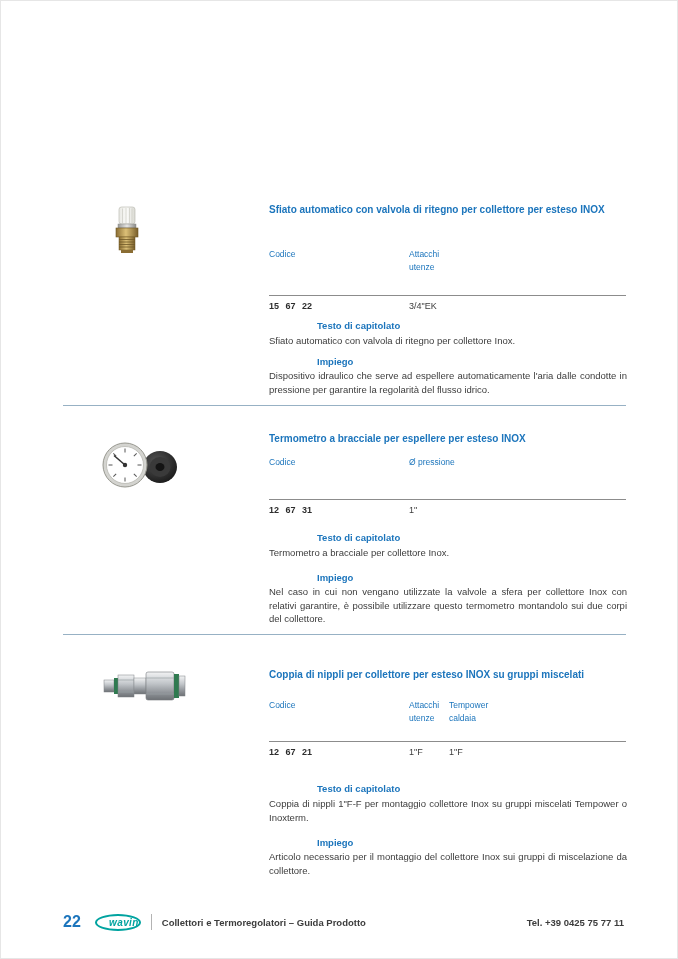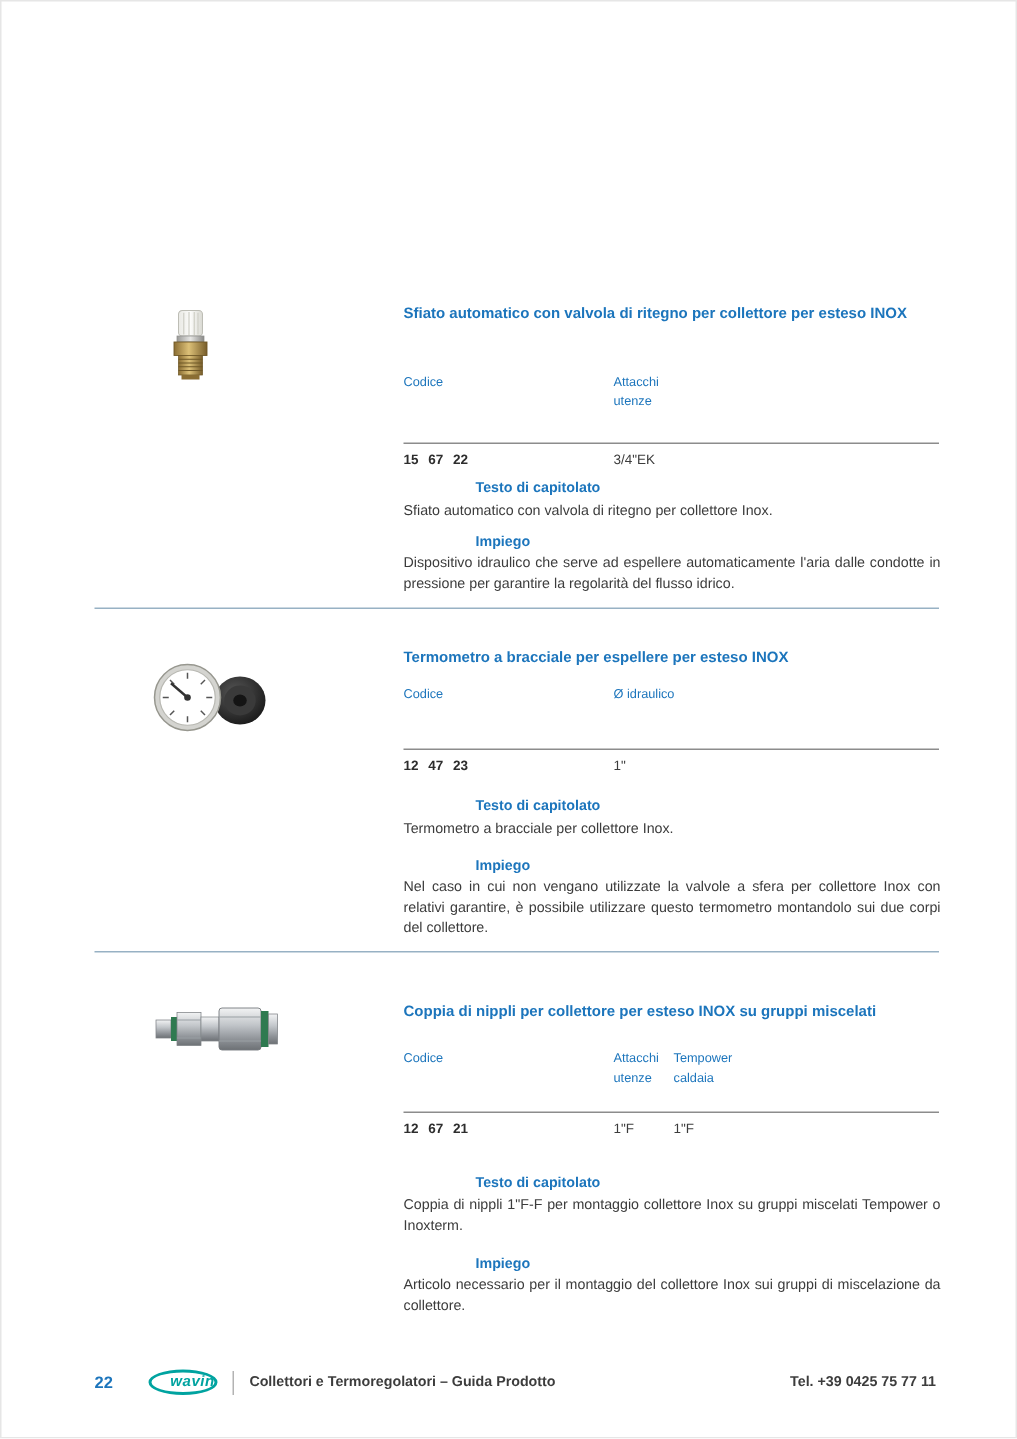--- a/index.html
+++ b/index.html
@@ -12,21 +12,21 @@
   .sec-title { position:absolute; left:268px; width:358px; color:var(--blue); font-weight:bold; font-size:10px; line-height:15px; text-align:justify; }
   .sec-title.nowrap { white-space:nowrap; width:auto; text-align:left; }
   .th { position:absolute; color:var(--blue); font-size:8.5px; line-height:12.5px; }
   .td { position:absolute; font-size:9px; color:var(--text); }
   .code { font-weight:bold; color:#2d2d2d; word-spacing:4px; }
   .rule { position:absolute; left:268px; width:357px; height:1px; background:#8c8c8c; }
   .subhead { position:absolute; left:268px; color:var(--blue); font-weight:bold; font-size:9.5px;margin-left:48px; }
   .body-text { position:absolute; left:268px; width:358px; font-size:9.5px; line-height:13.5px; color:var(--text); text-align:justify; }
   .separator { position:absolute; left:62px; width:563px; height:1px; background:#97b1c4; }
   .footer { position:absolute; left:62px; right:53px; top:912px; display:flex; align-items:center; }
-  .page-num { color:var(--blue); font-weight:bold; font-size:11px; margin-right:24px; }
+  .page-num { color:var(--blue); font-weight:bold; font-size:16px; margin-right:14px; }
   .wavin-logo { display:inline-flex; align-items:center; justify-content:flex-end; width:46px; height:17px; border:2px solid var(--teal); border-radius:50%; color:var(--teal); font-weight:bold; font-style:italic; font-size:10px; letter-spacing:0.4px; }
   .v-div { width:1px; height:16px; background:#b3b3b3; margin:0 10px; }
   .doc-title { font-weight:bold; font-size:9.5px; color:var(--text); }
   .spacer { flex:1; }
   .phone { font-weight:bold; font-size:9.5px; color:var(--text); }
 </style>
 </head>
 <body>
 
 <div class="page">
@@ -98,23 +98,23 @@
           <path d="M24 8.5v4" transform="rotate(225 24 25)"></path>
           <path d="M24 8.5v4" transform="rotate(270 24 25)"></path>
           <path d="M24 8.5v4" transform="rotate(315 24 25)"></path>
         </g>
         <path d="M24 25 L13 15.5" stroke="#333" stroke-width="1.6"></path>
         <circle cx="24" cy="25" r="2.2" fill="#333"></circle>
       </svg>
     </div>
     <h2 class="sec-title" style="top:5px">Termometro a bracciale per espellere per esteso INOX</h2>
     <div class="th" style="left:268px; top:30px">Codice</div>
-    <div class="th" style="left:408px; top:30px; width:46px">Ø idraulico</div>
+    <div class="th" style="left:408px; top:30px; width:46px">Ø pressione</div>
     <div class="rule" style="top:73px"></div>
-    <div class="td code" style="left:268px; top:79px">12 47 23</div>
+    <div class="td code" style="left:268px; top:79px">12 67 31</div>
     <div class="td" style="left:408px; top:79px">1"</div>
     <h3 class="subhead" style="top:106px">Testo di capitolato</h3>
     <p class="body-text" style="top:120px">Termometro a bracciale per collettore Inox.</p>
     <h3 class="subhead" style="top:146px">Impiego</h3>
     <p class="body-text" style="top:159px">Nel caso in cui non vengano utilizzate la valvole a sfera per collettore Inox con relativi garantire, è possibile utilizzare questo termometro montandolo sui due corpi del collettore.</p>
   </section>
 
   <div class="separator" style="top:633px"></div>
 
   <section class="sec" style="top:660px">

